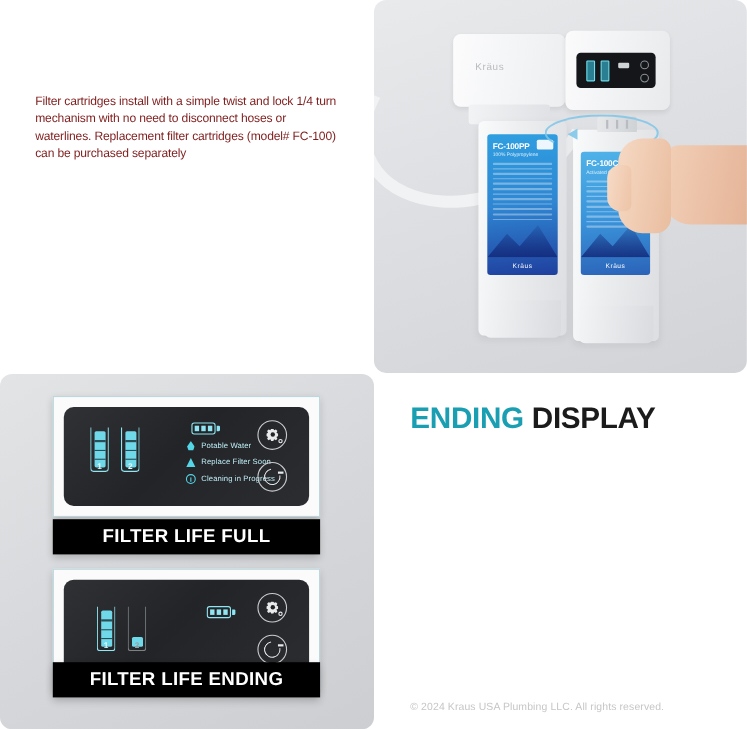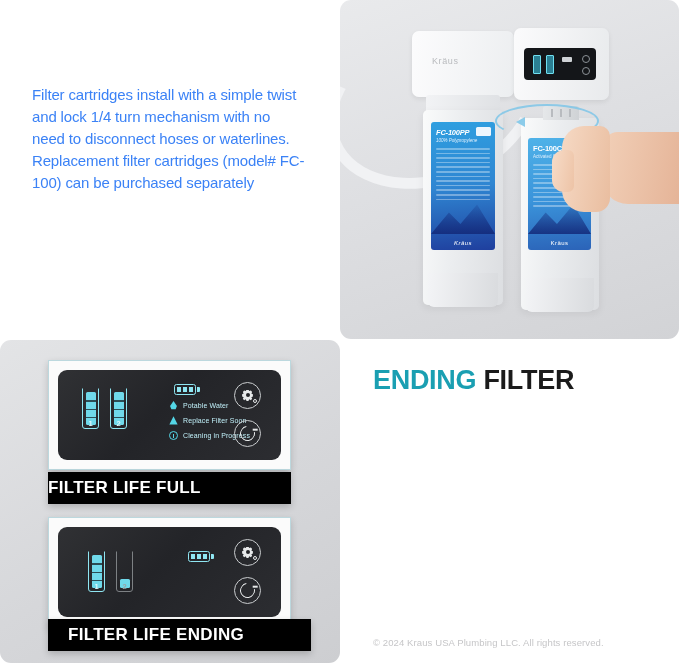--- a/index.html
+++ b/index.html
@@ -22,21 +22,21 @@
   .q-br{left:340px;top:339px;width:339px;height:324px;background:#ffffff;}
 
   
   .headline{
     font-size:27px;font-weight:bold;line-height:1.13;
     letter-spacing:-0.3px;margin:0;
   }
   .hl-accent{color:#1a9fb2;}
   .hl-dark{color:#1b1b1b;}
   .body-copy{
-    font-size:15px;line-height:1.46;color:#3b82f6;
+    font-size:11px;line-height:1.46;color:#7f1d1d;
     margin:0;letter-spacing:-0.15px;
   }
   .tl-text{position:absolute;left:32px;top:68px;width:274px;}
   .tl-text .body-copy{margin-top:16px;}
 
   .br-text{position:absolute;left:373px;top:365px;width:280px;}
   .br-text .body-copy{margin-top:19px;}
 
   .copyright{
     position:absolute;left:373px;top:637px;
@@ -84,21 +84,21 @@
     border:1px solid #8b9196;}
   .neck{
     position:absolute;left:86px;top:95px;width:74px;height:18px;
     background:linear-gradient(95deg,#f2f3f5,#dfe1e4);border-radius:3px;
   }
   .cart{
     position:absolute;border-radius:5px;
     background:linear-gradient(95deg,#fafbfb 0%,#eceef0 40%,#dcdee1 100%);
     box-shadow:0 3px 8px rgba(0,0,0,.07);
   }
-  .cart-a{left:83px;top:110px;width:80px;height:195px;font-style:italic;}
+  .cart-a{left:95px;top:110px;width:80px;height:195px;}
   .cart-b{left:181px;top:118px;width:78px;height:192px;}
   .cart-base{
     position:absolute;bottom:-2px;left:6%;width:88%;height:34px;
     background:linear-gradient(95deg,#f3f4f6,#d9dbde);border-radius:0 0 6px 6px;
   }
   .label-a{
     position:absolute;left:8px;top:12px;width:64px;height:128px;border-radius:3px;
     background:linear-gradient(175deg,#2f9fe0 0%,#2f86d2 50%,#1f3f9e 100%);
     overflow:hidden;
   }
@@ -165,26 +165,26 @@
   .card{
     position:absolute;box-sizing:border-box;
     background:#fbfbfb;border:1px solid #bcd8de;
     box-shadow:0 3px 7px rgba(0,0,0,.18);
   }
   .card-1{left:48px;top:360px;width:243px;height:110px;}
   .card-2{top:517px;left:48px;width:243px;height:110px;}
   .card-strip{
     position:absolute;left:48px;width:243px;height:32px;
     background:#000000;color:#ffffff;
-    display:flex;align-items:center;
+    display:flex;align-items:center;justify-content:center;
     font-size:17px;font-weight:bold;letter-spacing:.3px;
     box-shadow:0 3px 7px rgba(0,0,0,.2);
   }
   .strip-1{top:472px;}
-  .strip-2{top:619px;padding-left:20px;}
+  .strip-2{top:602px;}
 
   .screen{
     position:absolute;left:9px;top:9px;right:9px;bottom:9px;
     background:linear-gradient(135deg,#303134 0%,#232428 45%,#2c2d31 100%);
     border-radius:9px;
   }
   .gauge{position:absolute;width:17px;height:47px;}
   .g1{left:24px;top:12px;}
   .g2{left:52px;top:12px;}
   .g-body{
@@ -463,19 +463,19 @@
     </div>
   </div>
   <div class="card-strip strip-2">
     <span>FILTER LIFE ENDING</span>
   </div>
 
   <div class="q q-br"></div>
   <div class="br-text">
     <h1 class="headline">
       <span class="hl-accent">ENDING</span>
-      <span class="hl-dark">FILTER</span>
+      <span class="hl-dark">DISPLAY</span>
     </h1>
   </div>
 
   <div class="copyright">© 2024 Kraus USA Plumbing LLC. All rights reserved.</div>
 
 </div>
 
 </body></html>

